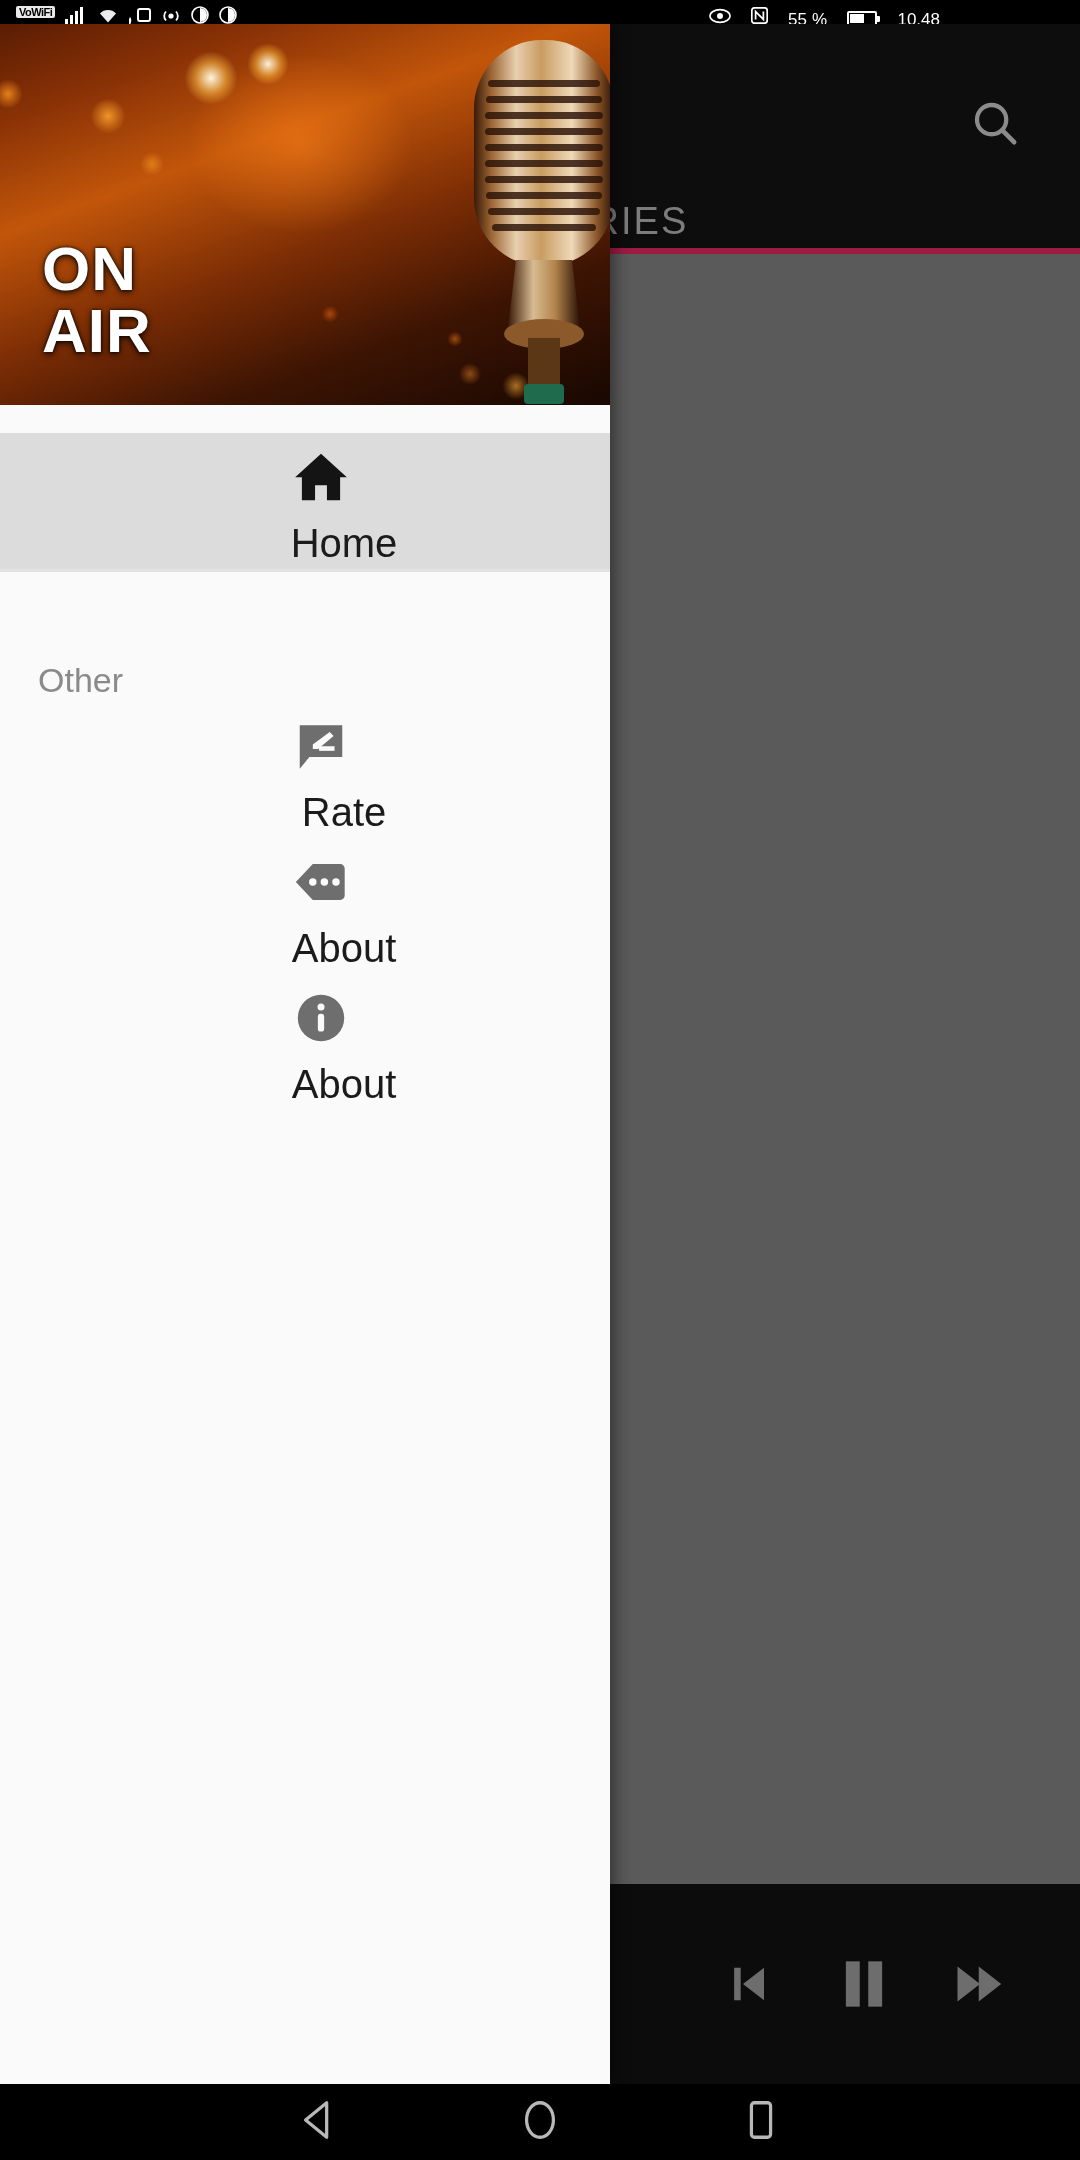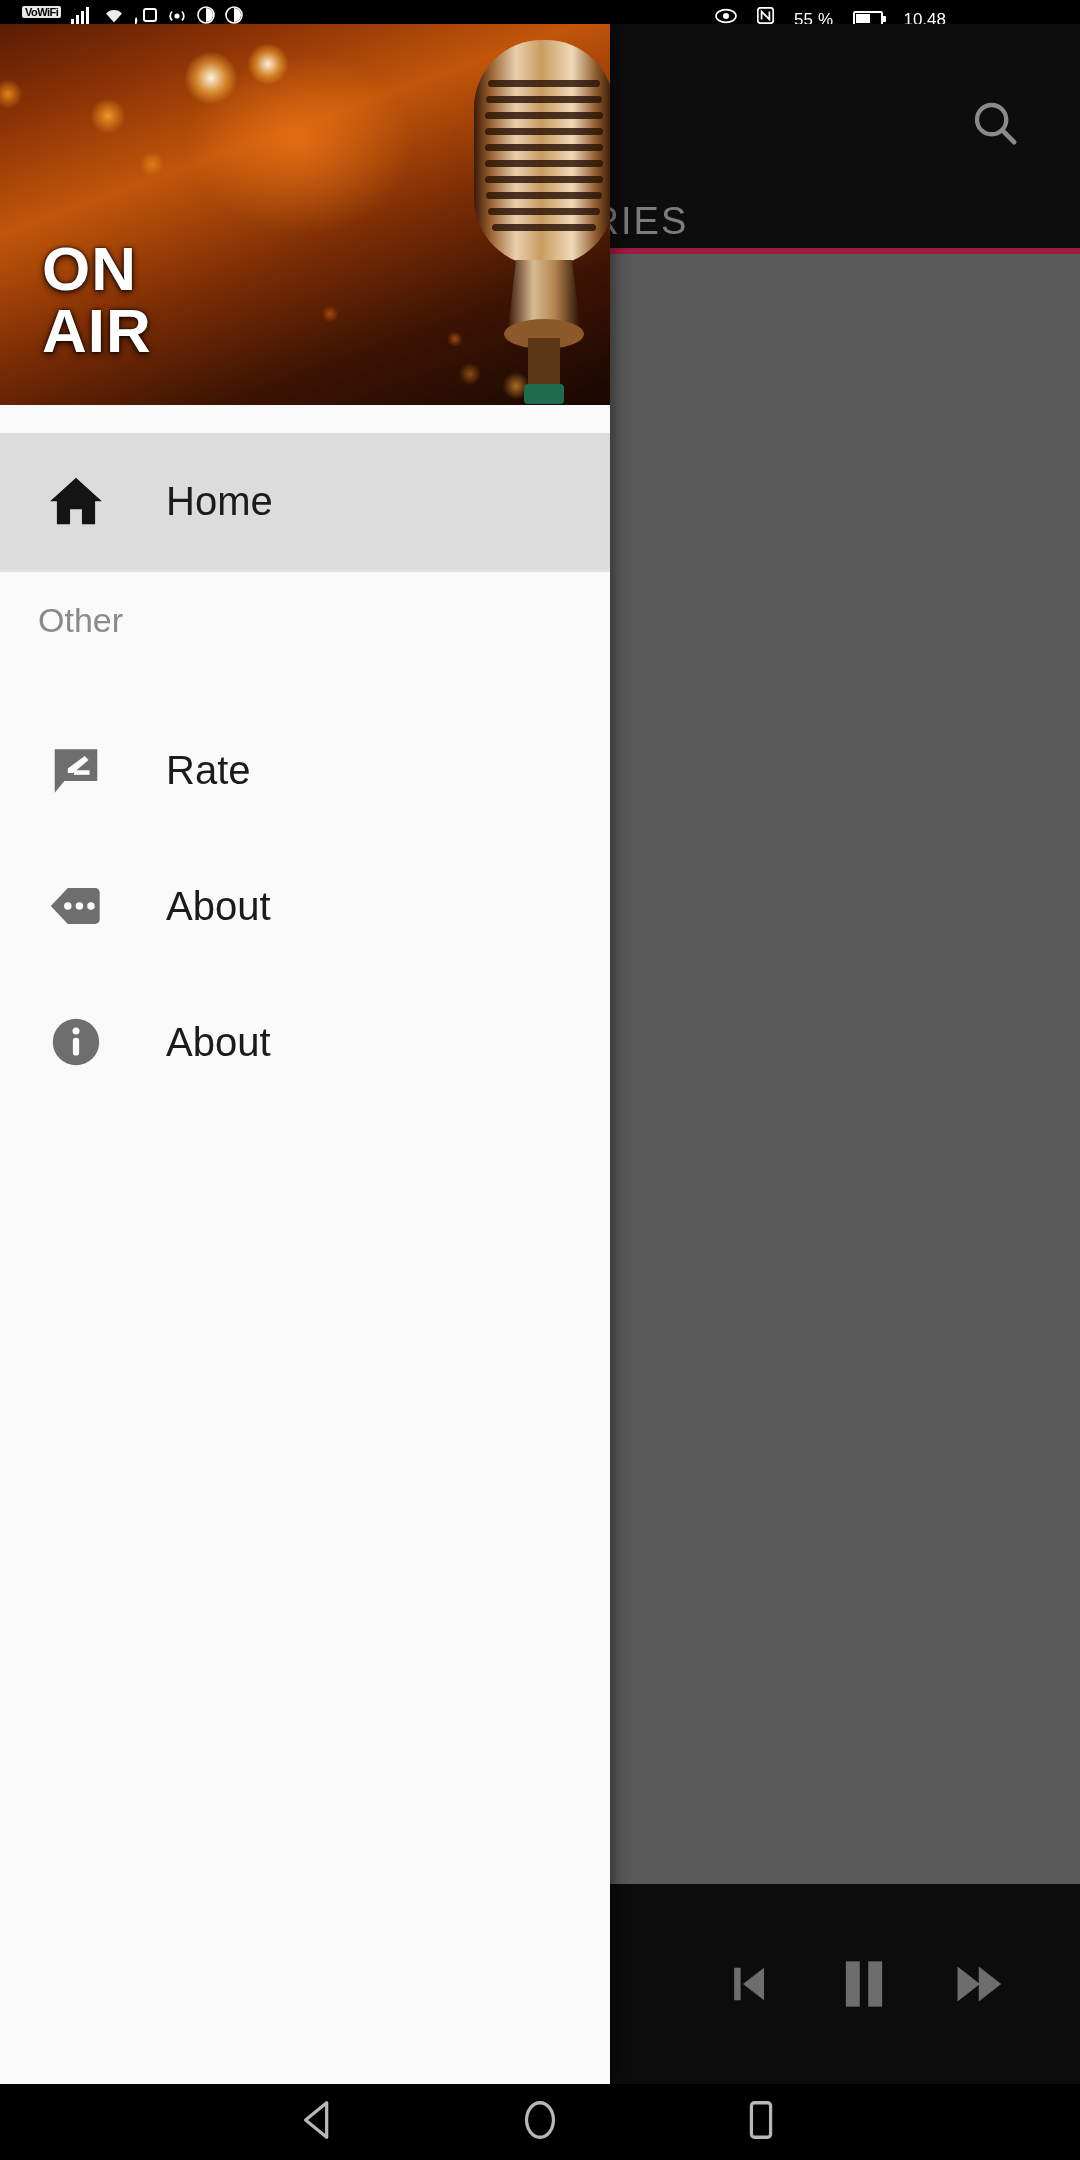--- a/index.html
+++ b/index.html
@@ -1,21 +1,21 @@
 <!DOCTYPE html>
 <html><head>
 <meta charset="utf-8">
 <style>
   * { margin:0; padding:0; box-sizing:border-box; }
   html,body { width:1080px; height:2160px; background:#000; overflow:hidden;
               font-family:"Liberation Sans", sans-serif; }
   #screen { position:relative; width:1080px; height:2160px; background:#000; }
 
   
-  .statusbar { position:absolute; left:8px; top:0; width:952px; height:24px;
+  .statusbar { position:absolute; left:2px; top:0; width:952px; height:24px;
                background:#000; display:flex; align-items:flex-end;
                justify-content:space-between; padding:0 14px; overflow:hidden; }
   .sb-left, .sb-right { display:flex; align-items:flex-end; gap:10px; height:24px; }
   .sb-right { gap:20px; }
   .vowifi { background:#e9e9e9; color:#000; font-size:11px; font-weight:bold;
             letter-spacing:-.5px; line-height:12px; padding:0 3px; border-radius:2px;
             transform:translateY(-6px); }
   .sb-ic { display:block; }
   .sb-txt { color:#fff; font-size:17px; line-height:17px; letter-spacing:.2px;
             transform:translateY(4px); white-space:nowrap; }
@@ -68,28 +68,28 @@
     filter:blur(0.6px); }
   .dh-mic { position:absolute; right:-8px; top:4px; width:210px; height:380px; }
   .dh-onair { position:absolute; left:42px; top:214px; color:#fff;
               font-size:62px; font-weight:bold; line-height:62px; letter-spacing:1px;
               text-shadow:0 2px 7px rgba(0,0,0,.85), 0 0 3px rgba(0,0,0,.9); }
   .dh-onair span { display:block; }
 
   .dh-gap { width:610px; height:28px; background:#fafafa; }
 
   .menu-list { background:#fafafa; }
-  .menu-item { display:flex; align-items:center; height:136px; padding-left:32px; }
+  .menu-item { display:flex; align-items:center; height:136px; padding-left:32px;flex-direction:column; }
   .menu-item.selected { background:#dcdcdc; }
   .mi-icon { width:88px; display:flex; align-items:center; justify-content:center;
              flex:0 0 88px; }
   .mi-label { font-size:40px; color:#1b1b1b; margin-left:46px; }
 
   .menu-divider { height:3px; background:#e2e2e2; width:610px; }
-  .section-title { font-size:34px; color:#8a8a8a; padding:29px 0 0 38px; height:130px; }
+  .section-title { font-size:34px; color:#8a8a8a; padding:89px 0 0 38px; height:130px; }
 
   
   .navbar { position:absolute; left:0; bottom:0; width:1080px; height:76px;
             background:#000; display:flex; align-items:center;
             justify-content:center; gap:175px; }
 </style>
 </head>
 <body>
 
 <div id="screen">

